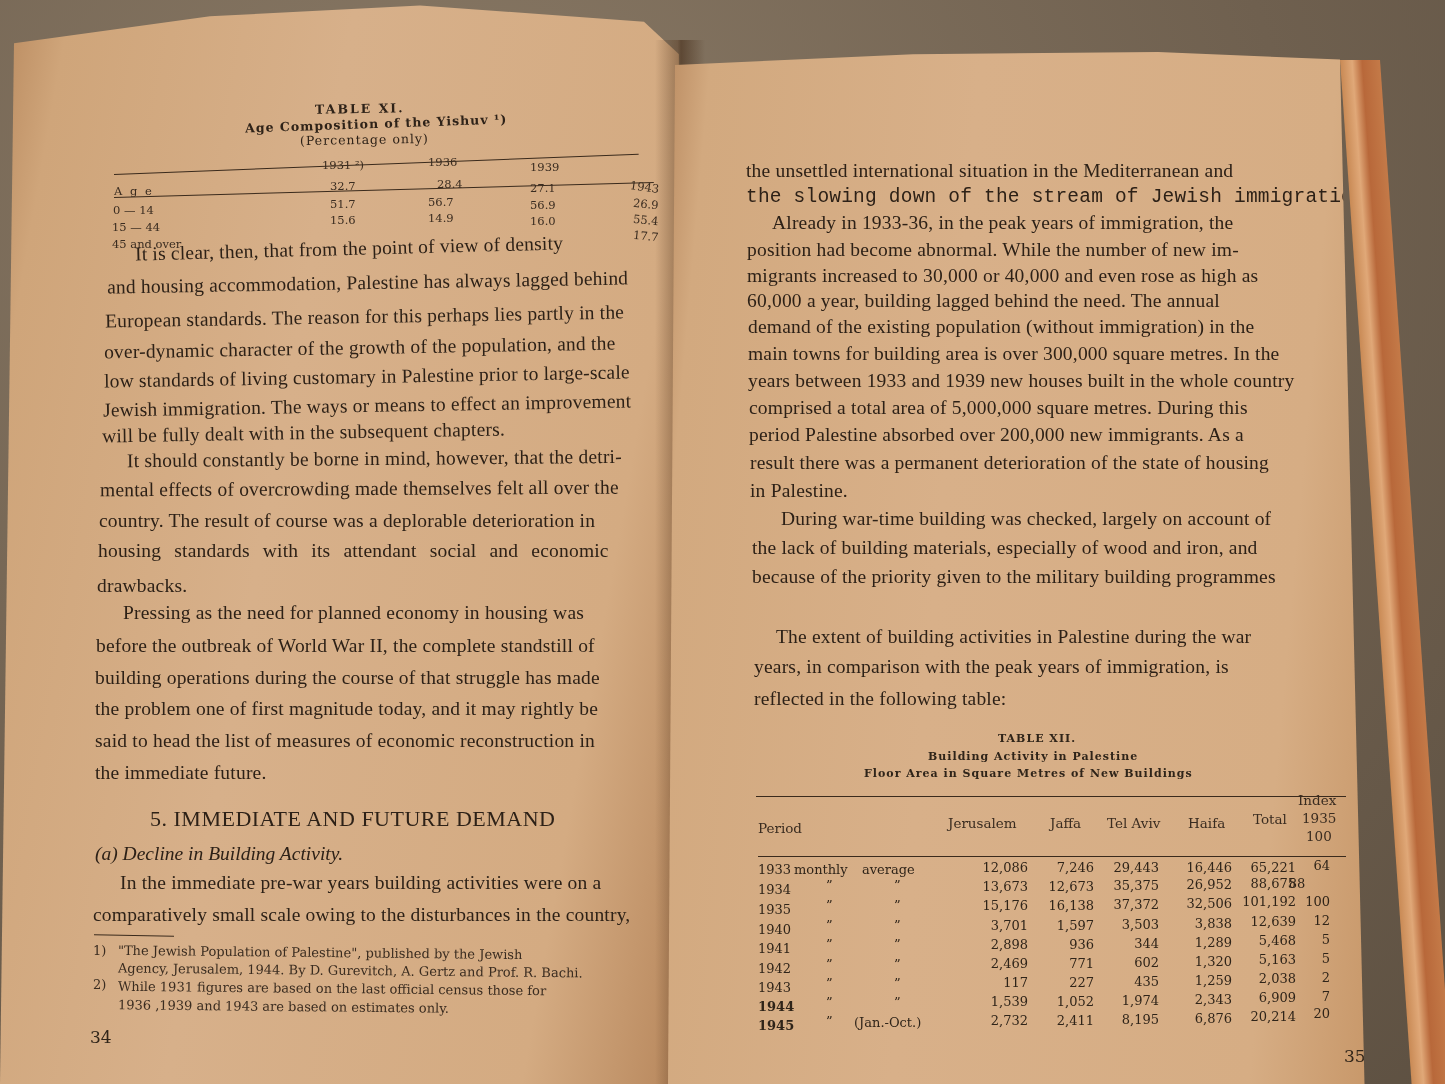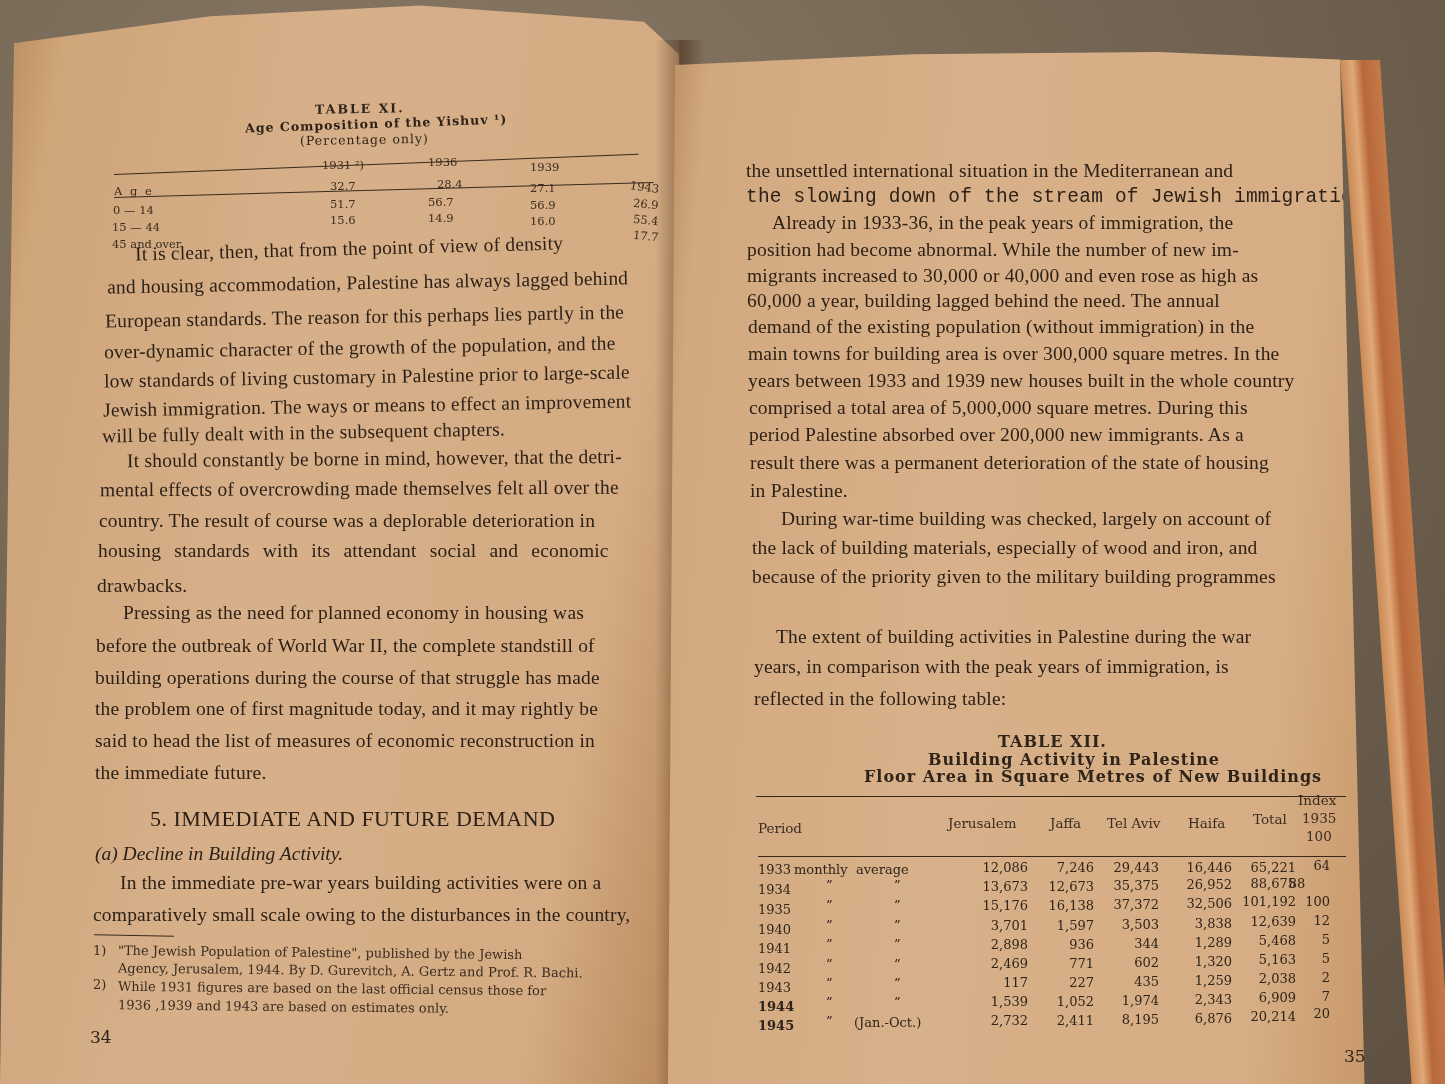--- a/index.html
+++ b/index.html
@@ -44,21 +44,21 @@
   .t11-rule { position: absolute; height: 1px; background: #3a2a1c; }
   .t11-cell { position: absolute; font-family: "DejaVu Serif", serif; font-size: 11.5px; color: #3a2c20; }
   
   .line { position: absolute; font-family: "Liberation Serif", serif; font-size: 19.5px; color: #2d2117; white-space: nowrap; letter-spacing: 0.2px; }
   .heading { position: absolute; font-family: "Liberation Serif", serif; font-size: 22px; color: #2d2117; letter-spacing: 0.5px; white-space: nowrap; }
   .subheading { position: absolute; font-family: "Liberation Serif", serif; font-size: 19.5px; font-style: italic; color: #2d2117; white-space: nowrap; }
   .footnote { position: absolute; font-family: "DejaVu Serif", serif; font-size: 13px; color: #3a2c20; white-space: nowrap; }
   .page-num { position: absolute; font-family: "DejaVu Serif", serif; font-size: 17px; color: #2f2419; }
   .fn-rule { position: absolute; left: 94px; top: 935px; width: 80px; height: 1px; background: #3a2a1c; transform: rotate(1deg); }
   
-  .t12-title { position: absolute; font-family: "DejaVu Serif", serif; font-weight: bold; font-size: 16px; color: #2f2419; white-space: nowrap; letter-spacing: 1px; }
+  .t12-title { position: absolute; font-family: "DejaVu Serif", serif; font-weight: bold; font-size: 11px; color: #2f2419; white-space: nowrap; letter-spacing: 1px; }
   .t12-head { position: absolute; font-family: "DejaVu Serif", serif; font-size: 13.5px; color: #3a2c20; white-space: nowrap; }
   .t12-cell { position: absolute; font-family: "DejaVu Serif", serif; font-size: 13px; color: #2f2419; white-space: nowrap; text-align: right; }
   .t12-label { position: absolute; font-family: "DejaVu Serif", serif; font-size: 13px; color: #2f2419; white-space: nowrap; }
   .t12-rule { position: absolute; height: 1px; background: #3a2a1c; }
 </style>
 </head>
 <body>
 
 <div class="bg-table"></div>
 <div class="book-cover-right"></div>
@@ -185,21 +185,21 @@
     <span class="t12-head" style="left:638px;top:828px;">100</span>
   </div>
 
   <div class="t12-rule" style="left:90px;top:856px;width:588px;"></div>
 
   <div>
 
     <div>
       <span class="t12-label" style="left:90px;top:862px;">1933</span>
       <span class="t12-label" style="left:126px;top:862px;">monthly</span>
-      <span class="t12-label" style="left:188px;top:862px;text-align:right;">average</span>
+      <span class="t12-label" style="left:194px;top:862px;text-align:right;">average</span>
       <span class="t12-cell" style="left:290px;top:860px;width:70px;">12,086</span>
       <span class="t12-cell" style="left:360px;top:860px;width:66px;">7,246</span>
       <span class="t12-cell" style="left:426px;top:860px;width:65px;">29,443</span>
       <span class="t12-cell" style="left:491px;top:860px;width:73px;">16,446</span>
       <span class="t12-cell" style="left:564px;top:860px;width:64px;">65,221</span>
       <span class="t12-cell" style="left:628px;top:858px;width:34px;">64</span>
     </div>
 
     <div>
       <span class="t12-label" style="left:90px;top:882px;">1934</span>

